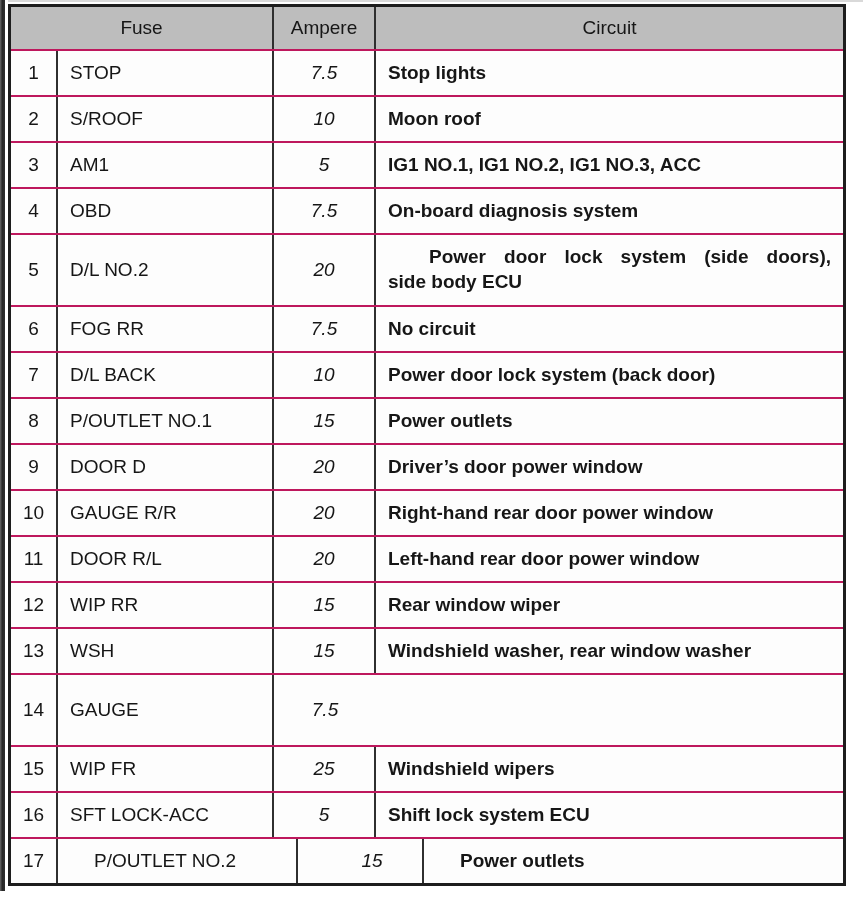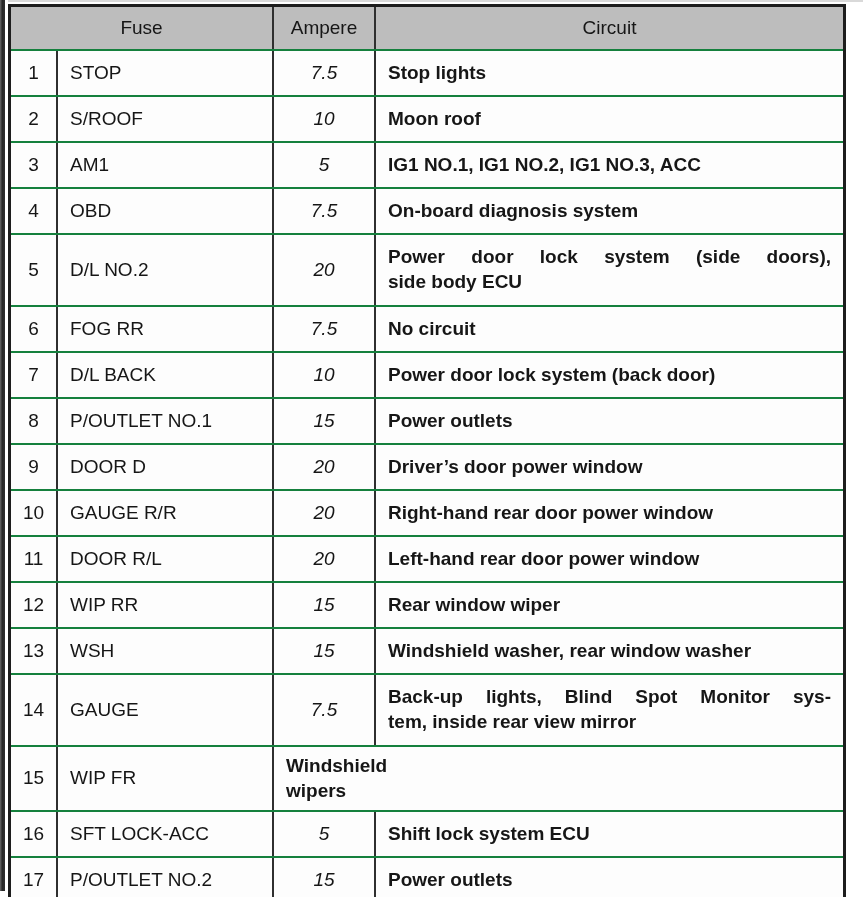--- a/index.html
+++ b/index.html
@@ -39,25 +39,25 @@
     left: 8px;
     top: 4px;
     width: 838px;
     box-sizing: border-box;
     border: 3px solid #1d1d1d;
     background: #fdfdfd;
   }
   .row {
     display: grid;
     grid-template-columns: 47px 216px 102px 1fr;
-    border-bottom: 2px solid #15803d;
+    border-bottom: 2px solid #be185d;
     min-height: 44px;
     background: #fdfdfd;
   }
-  .row:last-child { border-bottom: none; }
+  .row:last-child { border-bottom: none; gap: 24px; }
   .row.tall { min-height: 70px; }
   .header-row {
     background: #bdbdbd;
     min-height: 42px;
     font-size: 20px;
   }
   .cell {
     display: flex;
     align-items: center;
     box-sizing: border-box;
@@ -81,20 +81,21 @@
   .circ-cell {
     flex-direction: column;
     align-items: stretch;
     justify-content: center;
     font-weight: bold;
   }
   .circ-line { display: block; }
   .circ-line.justified {
     text-align: justify;
     text-align-last: justify;
+    margin-left: 41px;
   }
 </style>
 </head>
 <body>
 
 <div class="page">
   <div class="top-line"></div>
   <div class="edge-strip"></div>
 
   <div class="fuse-table">
@@ -182,28 +183,25 @@
         <div class="row">
           <div class="cell no-cell">13</div>
           <div class="cell fuse-cell">WSH</div>
           <div class="cell amp-cell">15</div>
           <div class="cell circ-cell">Windshield washer, rear window washer</div>
         </div>
         <div class="row tall">
           <div class="cell no-cell">14</div>
           <div class="cell fuse-cell">GAUGE</div>
           <div class="cell amp-cell">7.5</div>
-          <div class="cell circ-cell">
-            <span class="circ-line justified">Back-up lights, Blind Spot Monitor sys-</span>
-            <span class="circ-line">tem, inside rear view mirror</span>
-          </div>
         </div>
         <div class="row">
           <div class="cell no-cell">15</div>
           <div class="cell fuse-cell">WIP FR</div>
+          <div class="cell amp-cell">25</div>
           <div class="cell circ-cell">Windshield wipers</div>
         </div>
         <div class="row">
           <div class="cell no-cell">16</div>
           <div class="cell fuse-cell">SFT LOCK-ACC</div>
           <div class="cell amp-cell">5</div>
           <div class="cell circ-cell">Shift lock system ECU</div>
         </div>
         <div class="row">
           <div class="cell no-cell">17</div>

